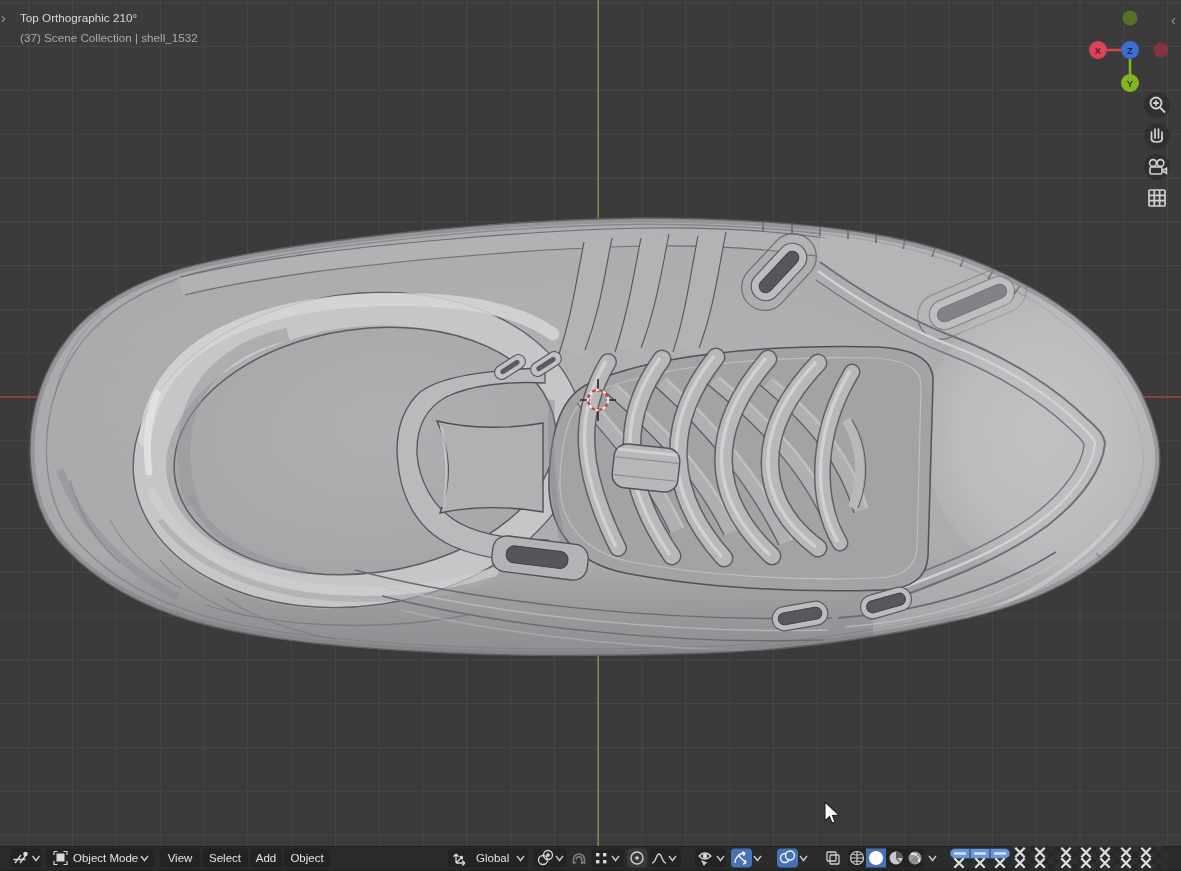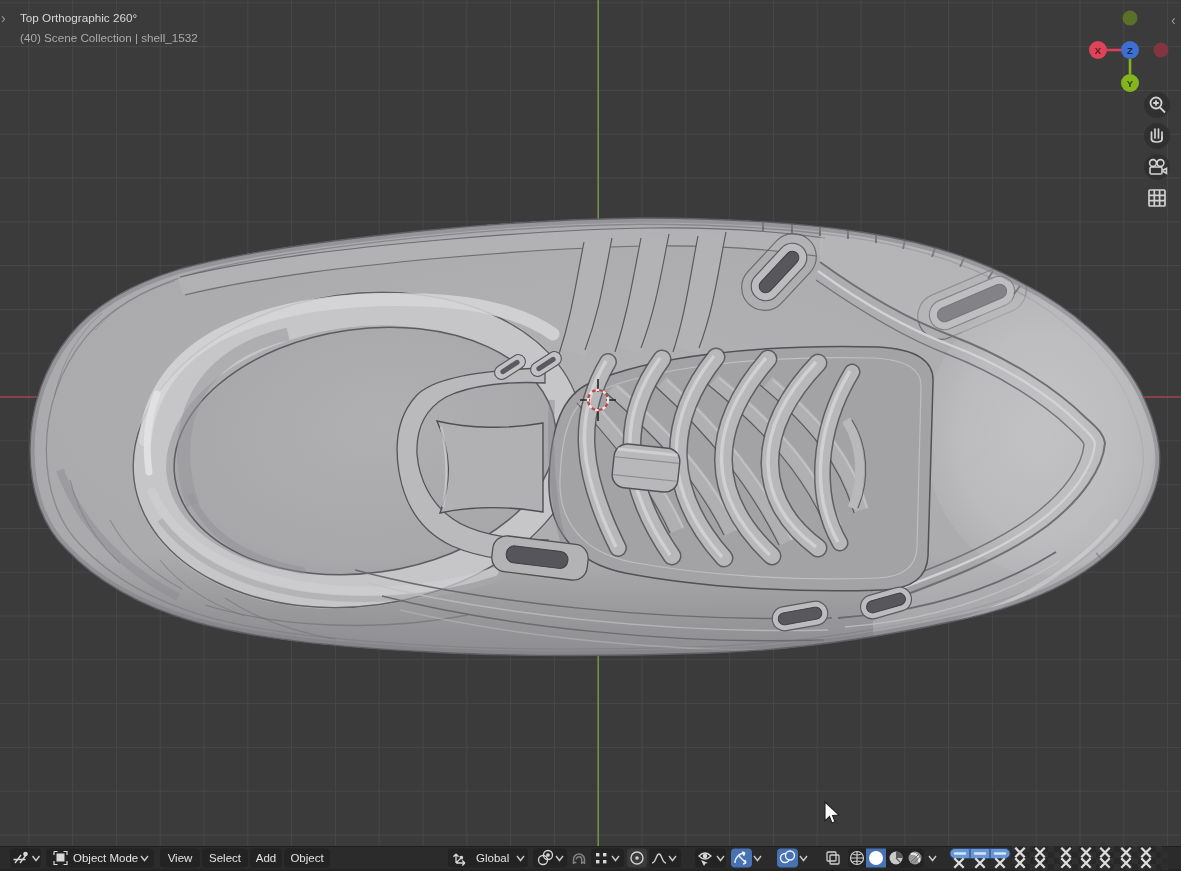--- a/index.html
+++ b/index.html
@@ -166,22 +166,22 @@
 <path d="M905,240 l-2,9 M935,248 l-3,9 M964,258 l-4,9 M993,271 l-5,8 M1020,286 l-6,8" stroke="#5e5e63" stroke-width="1.8" fill="none" opacity="0.65"></path>
 <path d="M30,450 C30,408 44,367 70,335 C96,303 134,283 180,269 C245,251 332,240 420,231 C500,223 562,219 642,218 C722,218 793,222 861,232 C922,241 977,258 1022,283 C1072,308 1118,348 1141,392 C1156,423 1162,450 1159,470 C1156,498 1138,530 1103,558 C1065,589 1010,610 950,622 C880,637 800,650 710,653 C620,656 520,657 430,652 C340,647 260,640 195,622 C140,606 95,580 65,548 C42,525 30,490 30,450 Z" fill="none" stroke="#7e7e83" stroke-width="9" opacity="0.5"></path>
 </g>
 <path d="M30,450 C30,408 44,367 70,335 C96,303 134,283 180,269 C245,251 332,240 420,231 C500,223 562,219 642,218 C722,218 793,222 861,232 C922,241 977,258 1022,283 C1072,308 1118,348 1141,392 C1156,423 1162,450 1159,470 C1156,498 1138,530 1103,558 C1065,589 1010,610 950,622 C880,637 800,650 710,653 C620,656 520,657 430,652 C340,647 260,640 195,622 C140,606 95,580 65,548 C42,525 30,490 30,450 Z" fill="none" stroke="#5f5f64" stroke-width="1.3"></path>
 <g transform="translate(598,400)">
 <path d="M0,-21 V-8 M0,8 V21 M-18,0 H-8 M8,0 H18" stroke="#26262a" stroke-width="1.6" fill="none"></path>
 <circle r="10" fill="none" stroke="#e8e8e8" stroke-width="2.4" stroke-dasharray="3.7 3.7"></circle>
 <circle r="10" fill="none" stroke="#c84444" stroke-width="2.4" stroke-dasharray="3.7 3.7" stroke-dashoffset="3.7"></circle>
 </g>
 </svg>
-<div class="abs" style="left:20px;top:11px;color:#d8d8d8;font-size:11.7px;">Top Orthographic 260°</div>
-<div class="abs" style="left:20px;top:31px;color:#a9a9a9;font-size:11.7px;">(40) Scene Collection | shell_1532</div>
+<div class="abs" style="left:20px;top:11px;color:#d8d8d8;font-size:11.7px;">Top Orthographic 210°</div>
+<div class="abs" style="left:20px;top:31px;color:#a9a9a9;font-size:11.7px;">(37) Scene Collection | shell_1532</div>
 <div class="abs" style="left:1px;top:10px;color:#9a9a9a;font-size:14px;">›</div>
 <div class="abs" style="left:1171px;top:12px;color:#9a9a9a;font-size:14px;">‹</div>
 <svg class="abs" style="left:1080px;top:0" width="101" height="220" viewBox="0 0 101 220">
 <circle cx="50" cy="18" r="7.5" fill="#5e7a24" opacity="0.85"></circle>
 <path d="M27,50 H50" stroke="#d94056" stroke-width="2.6"></path>
 <path d="M50,59 V74" stroke="#84b51f" stroke-width="2.6"></path>
 <circle cx="18" cy="50" r="9" fill="#dd4458"></circle>
     <text x="18" y="54" font-size="9.5" font-weight="bold" fill="#5a1622" text-anchor="middle">X</text>
 <circle cx="50" cy="50" r="9" fill="#3d6fd0"></circle>
     <text x="50" y="54" font-size="9.5" font-weight="bold" fill="#12264f" text-anchor="middle">Z</text>

